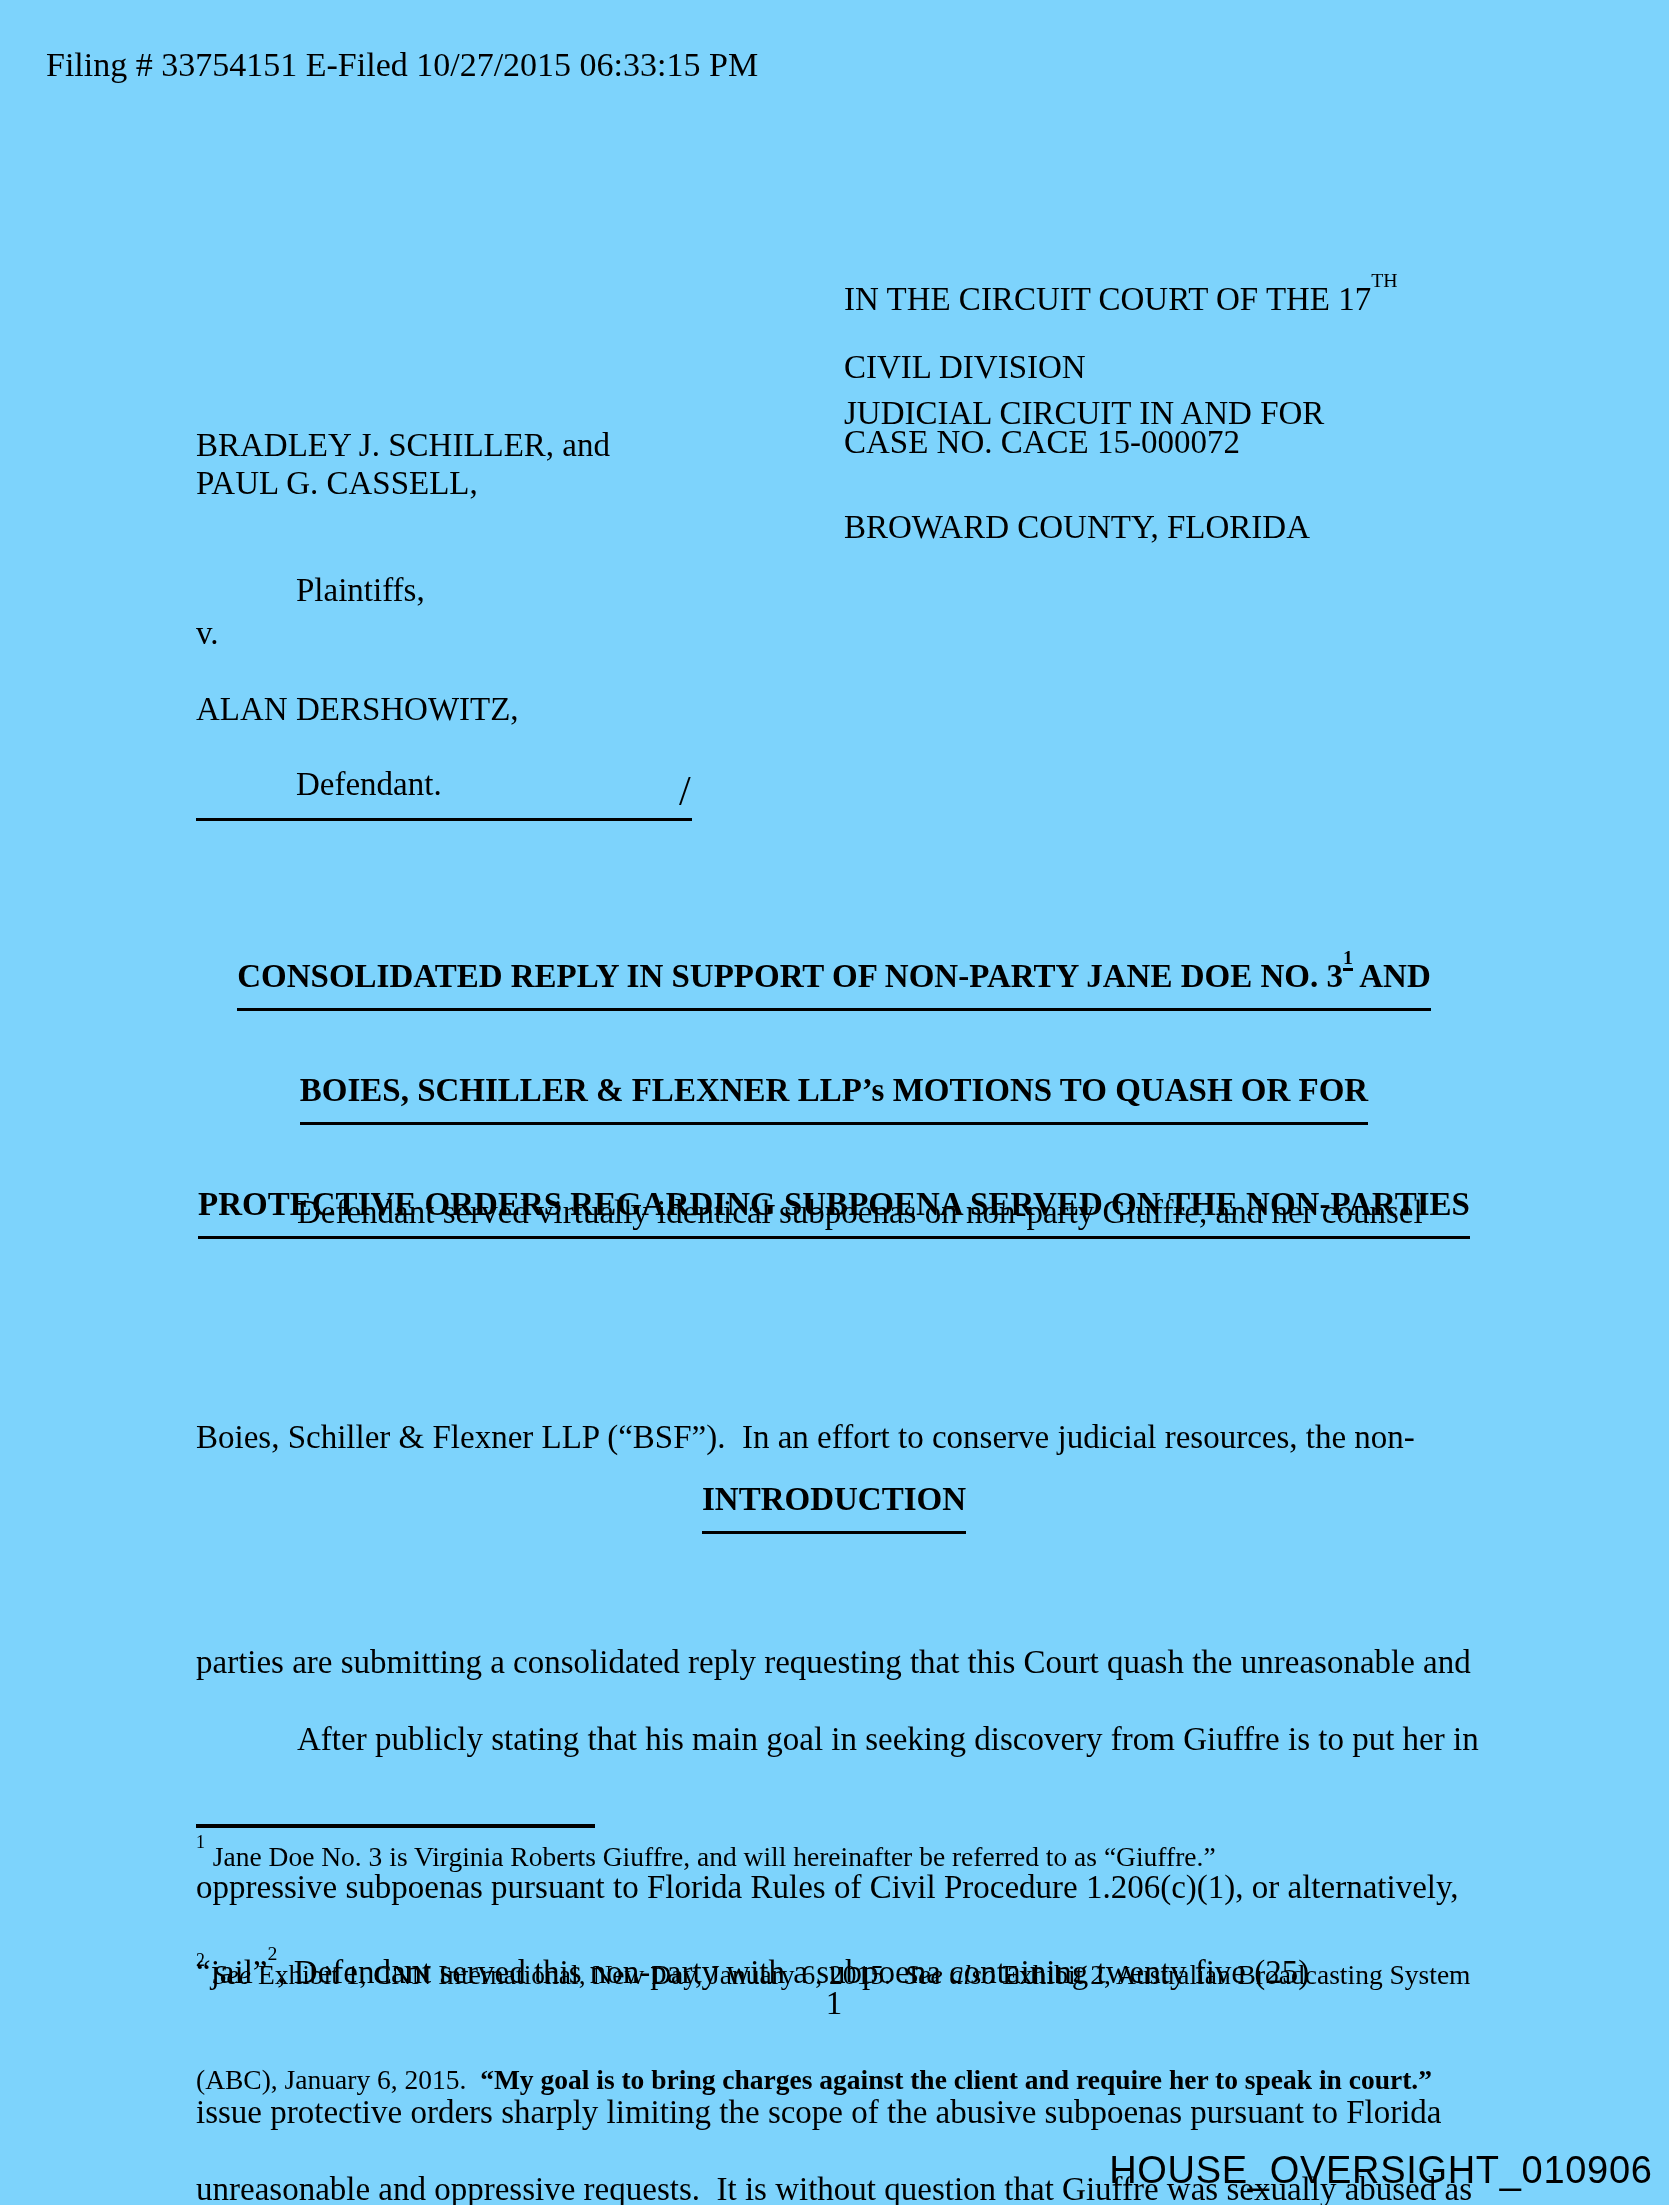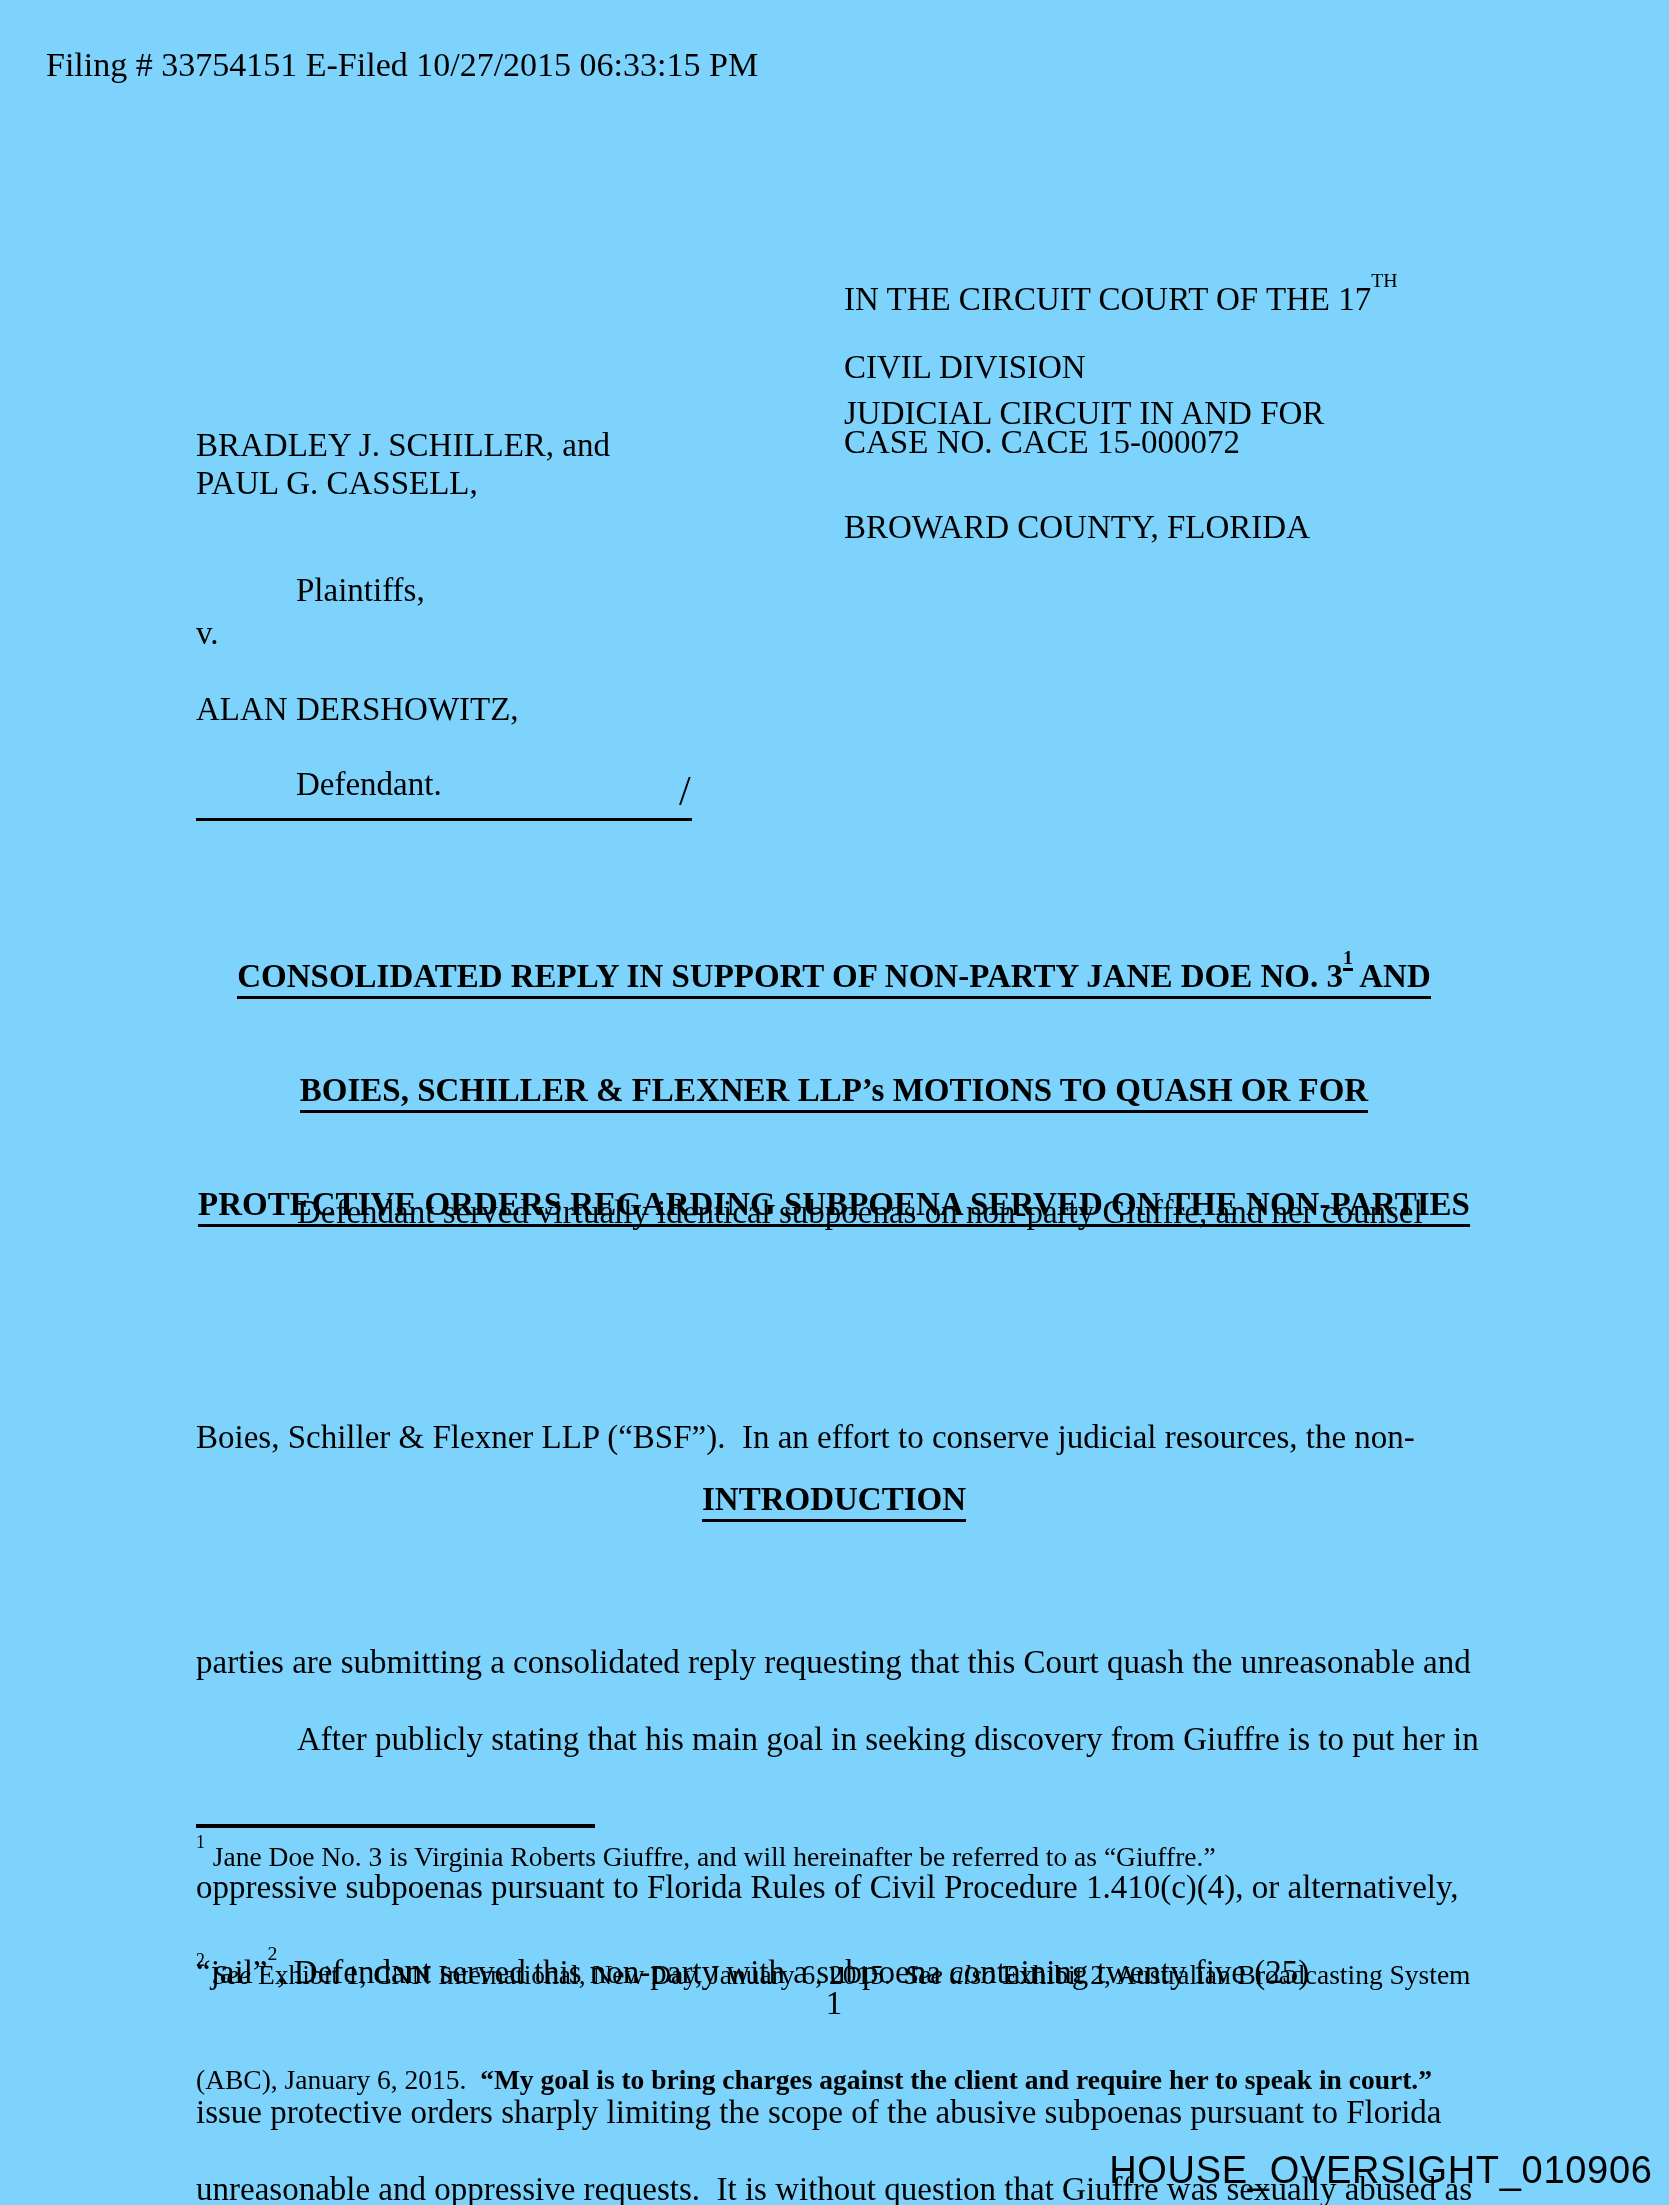--- a/index.html
+++ b/index.html
@@ -46,21 +46,21 @@
   .sig-slash {
     left: 679px; top: 767px;
     font-size: 42px;
   }
   .title-block {
     left: 196px; top: 873px; width: 1276px;
     font-size: 33px; font-weight: bold;
     text-align: center; line-height: 38px;
     white-space: pre;
   }
-  .u { border-bottom: 3.9px solid #000; padding-bottom: 2px; }
+  .u { border-bottom: 3.9px solid #000; padding-bottom: 14px; }
   sup.tsup {
     font-size: 60%;
     position: relative; top: -0.55em;
     border-bottom: 3.3px solid #000;
   }
   sup.bsup {
     font-size: 60%;
     position: relative; top: -0.55em;
   }
   .body-para {
@@ -137,21 +137,21 @@
   <div class="abs title-block">
     <div class="title-line"><span class="u"><span>CONSOLIDATED REPLY IN SUPPORT OF NON-PARTY JANE DOE NO. 3</span><sup class="tsup">1</sup><span> AND</span></span></div>
     <div class="title-line"><span class="u">BOIES, SCHILLER &amp; FLEXNER LLP’s MOTIONS TO QUASH OR FOR</span></div>
     <div class="title-line"><span class="u">PROTECTIVE ORDERS REGARDING SUBPOENA SERVED ON THE NON-PARTIES</span></div>
   </div>
 
   <div class="abs body-para para1">
     <div class="line indent">Defendant served virtually identical subpoenas on non-party Giuffre, and her counsel</div>
     <div class="line">Boies, Schiller &amp; Flexner LLP (“BSF”).  In an effort to conserve judicial resources, the non-</div>
     <div class="line">parties are submitting a consolidated reply requesting that this Court quash the unreasonable and</div>
-    <div class="line">oppressive subpoenas pursuant to Florida Rules of Civil Procedure 1.410(c)(4), or alternatively,</div>
+    <div class="line">oppressive subpoenas pursuant to Florida Rules of Civil Procedure 1.206(c)(1), or alternatively,</div>
     <div class="line">issue protective orders sharply limiting the scope of the abusive subpoenas pursuant to Florida</div>
     
   </div>
 
   <div class="abs intro-heading"><span class="u">INTRODUCTION</span></div>
 
   <div class="abs body-para para2">
     <div class="line indent">After publicly stating that his main goal in seeking discovery from Giuffre is to put her in</div>
     <div class="line"><span>“jail”</span><sup class="bsup">2</sup><span>, Defendant served this non-party with a subpoena containing twenty five (25)</span></div>
     <div class="line">unreasonable and oppressive requests.  It is without question that Giuffre was sexually abused as</div>

